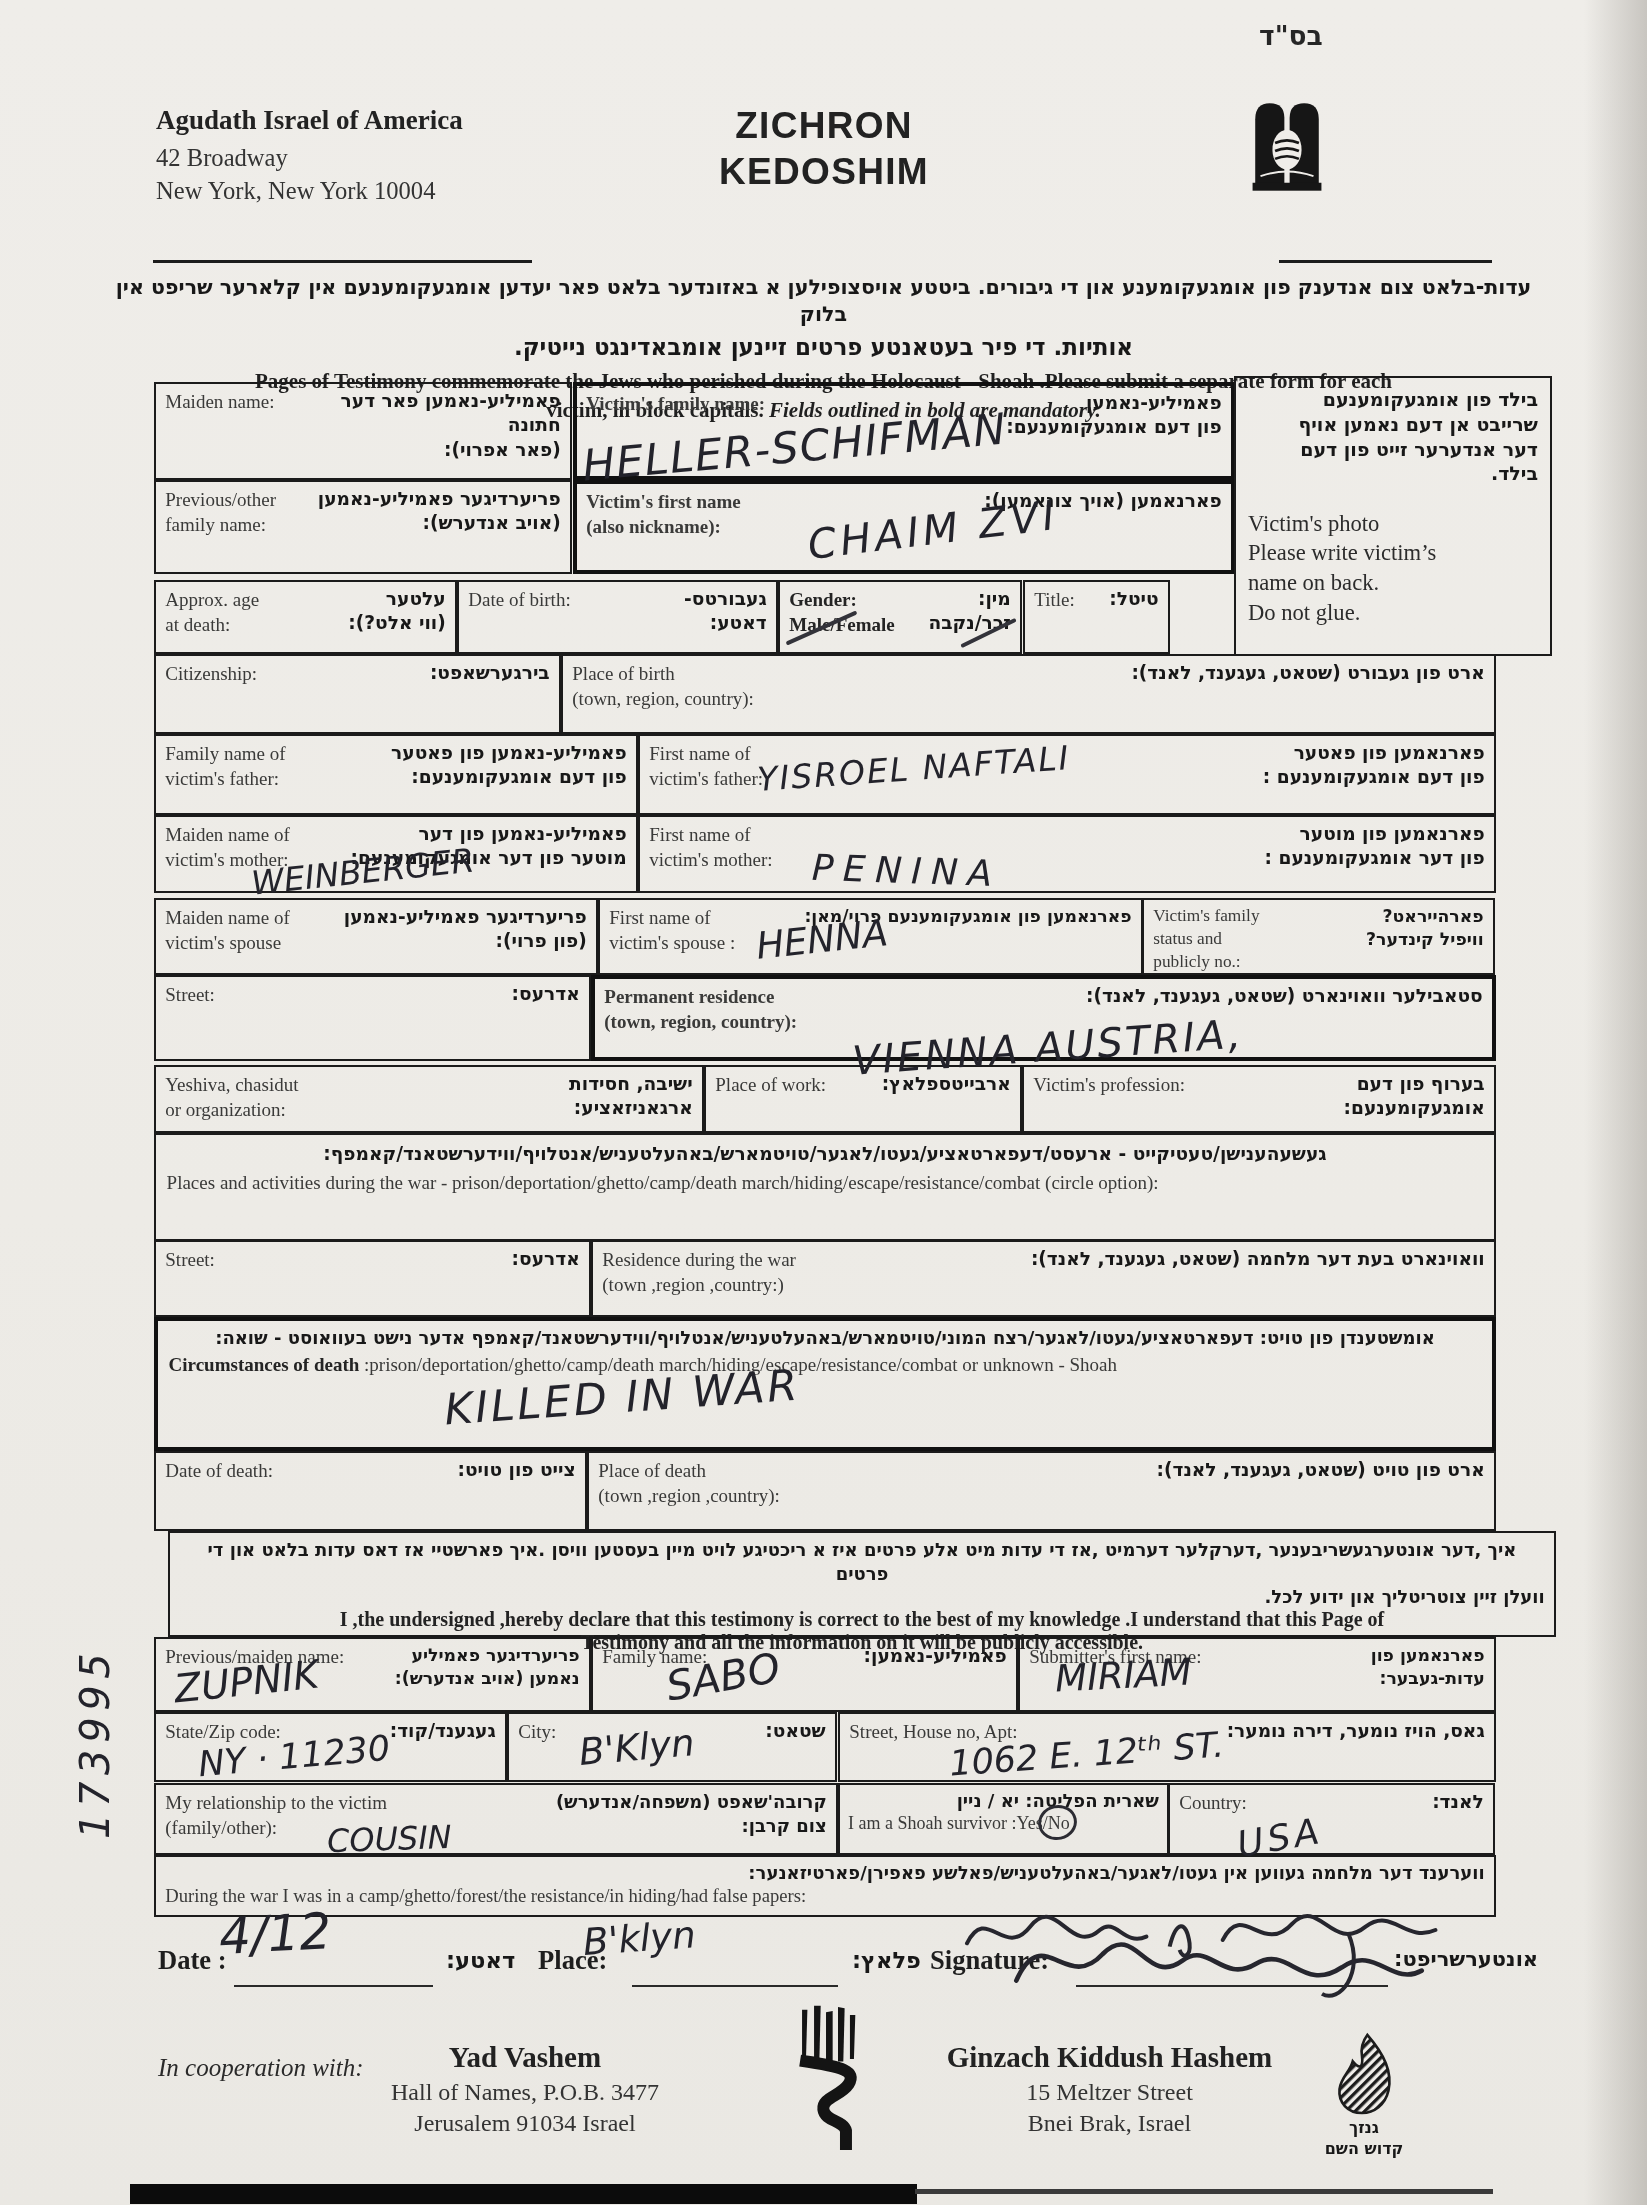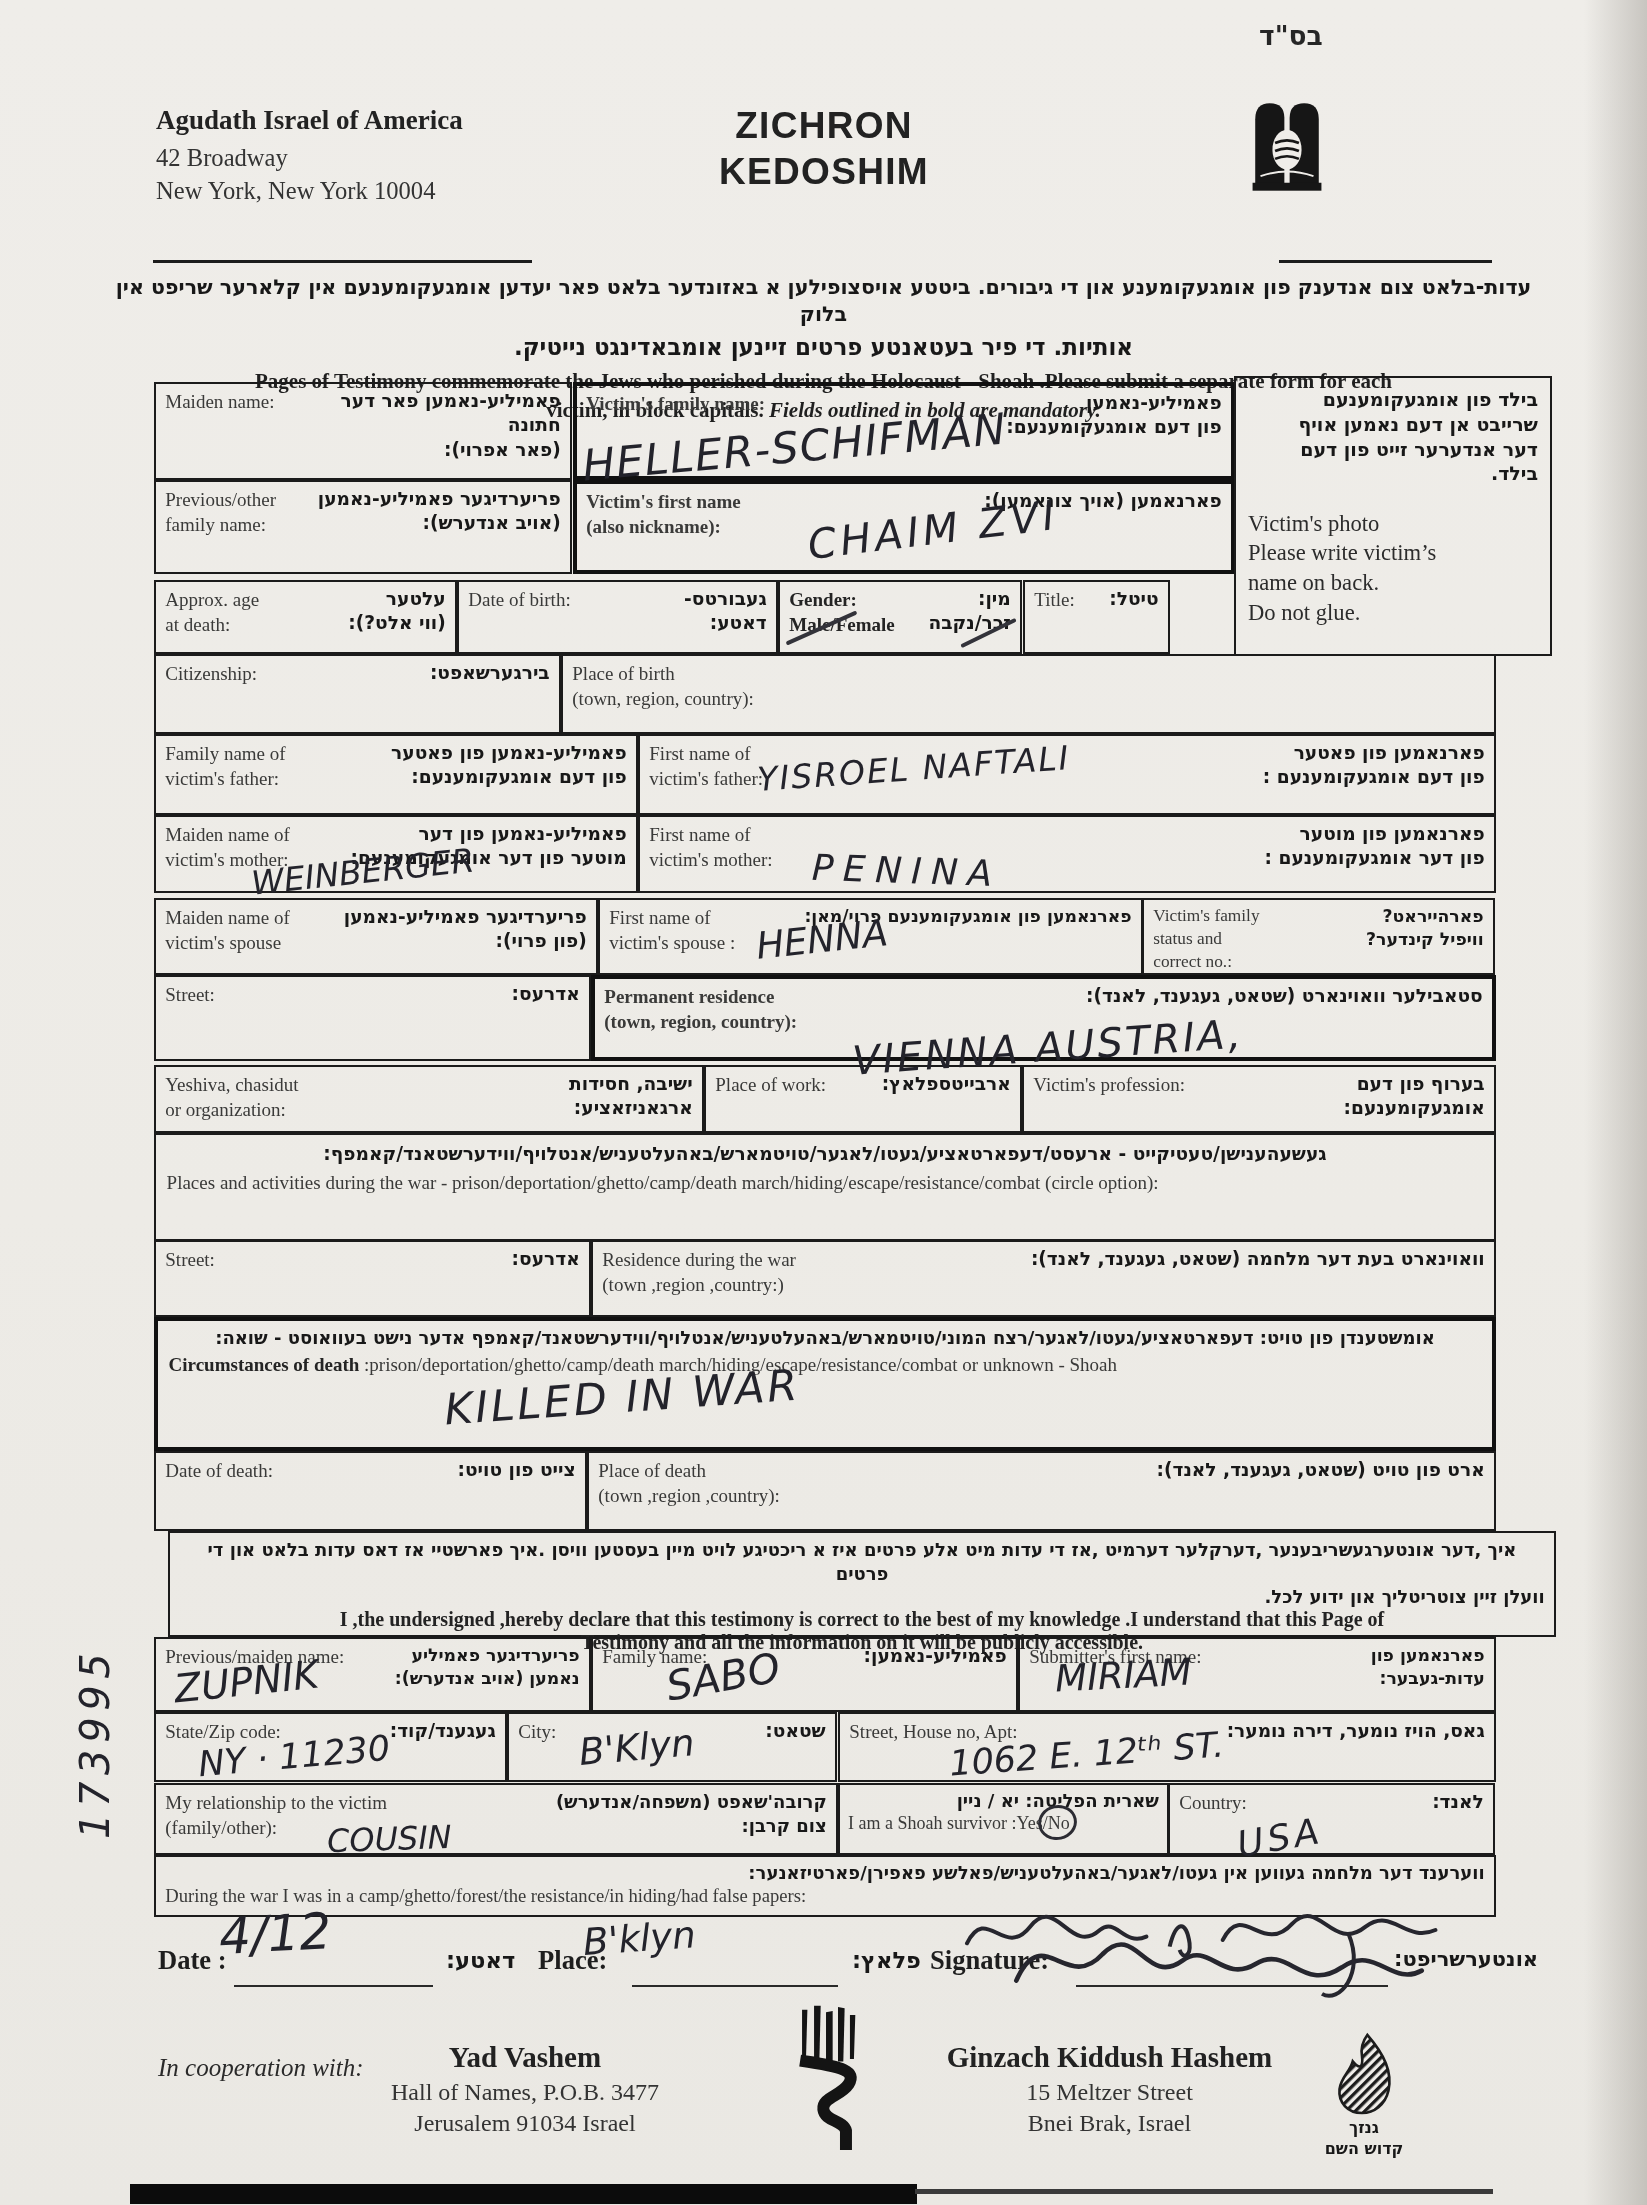--- a/index.html
+++ b/index.html
@@ -130,20 +130,21 @@
 
   <div class="c" style="left:154px;top:654px;width:407px;height:80px;">
     <div class="in">
         <div class="en">Citizenship:</div>
       <div class="yi">בירגערשאפט:</div>
       </div>
   </div>
   <div class="c" style="left:561px;top:654px;width:935px;height:80px;">
     <div class="in">
         <div class="en"><span>Place of birth</span><br><span>(town, region, country):</span></div>
+      <div class="yi">ארט פון געבורט (שטאט, געגענד, לאנד):</div>
       </div>
   </div>
 
   <div class="c" style="left:154px;top:734px;width:484px;height:81px;">
     <div class="in">
         <div class="en"><span>Family name of</span><br><span>victim's father:</span></div>
       <div class="yi"><span>פאמיליע-נאמען פון פאטער</span><br><span>פון דעם אומגעקומענעם:</span></div>
       </div>
   </div>
   <div class="c" style="left:638px;top:734px;width:858px;height:81px;">
@@ -173,21 +174,21 @@
       </div>
   </div>
   <div class="c" style="left:598px;top:898px;width:545px;height:77px;">
     <div class="in">
         <div class="en"><span>First name of</span><br><span>victim's spouse :</span></div>
       <div class="yi" style="font-size:17.3px;">פארנאמען פון אומגעקומענעם פרוי/מאן:</div>
       </div>
   </div>
   <div class="c" style="left:1142px;top:898px;width:353px;height:77px;">
     <div class="in">
-        <div class="en" style="font-size:17.3px;"><span>Victim's family</span><br><span>status and</span><br><span>correct no.:</span></div>
+        <div class="en" style="font-size:17.3px;"><span>Victim's family</span><br><span>status and</span><br><span>publicly no.:</span></div>
       <div class="yi" style="font-size:17.3px;"><span>פארהייראט?</span><br><span>וויפיל קינדער?</span></div>
       </div>
   </div>
 
   <div class="c" style="left:154px;top:975px;width:437px;height:86px;">
     <div class="in">
         <div class="en">Street:</div>
       <div class="yi">אדרעס:</div>
       </div>
   </div>

